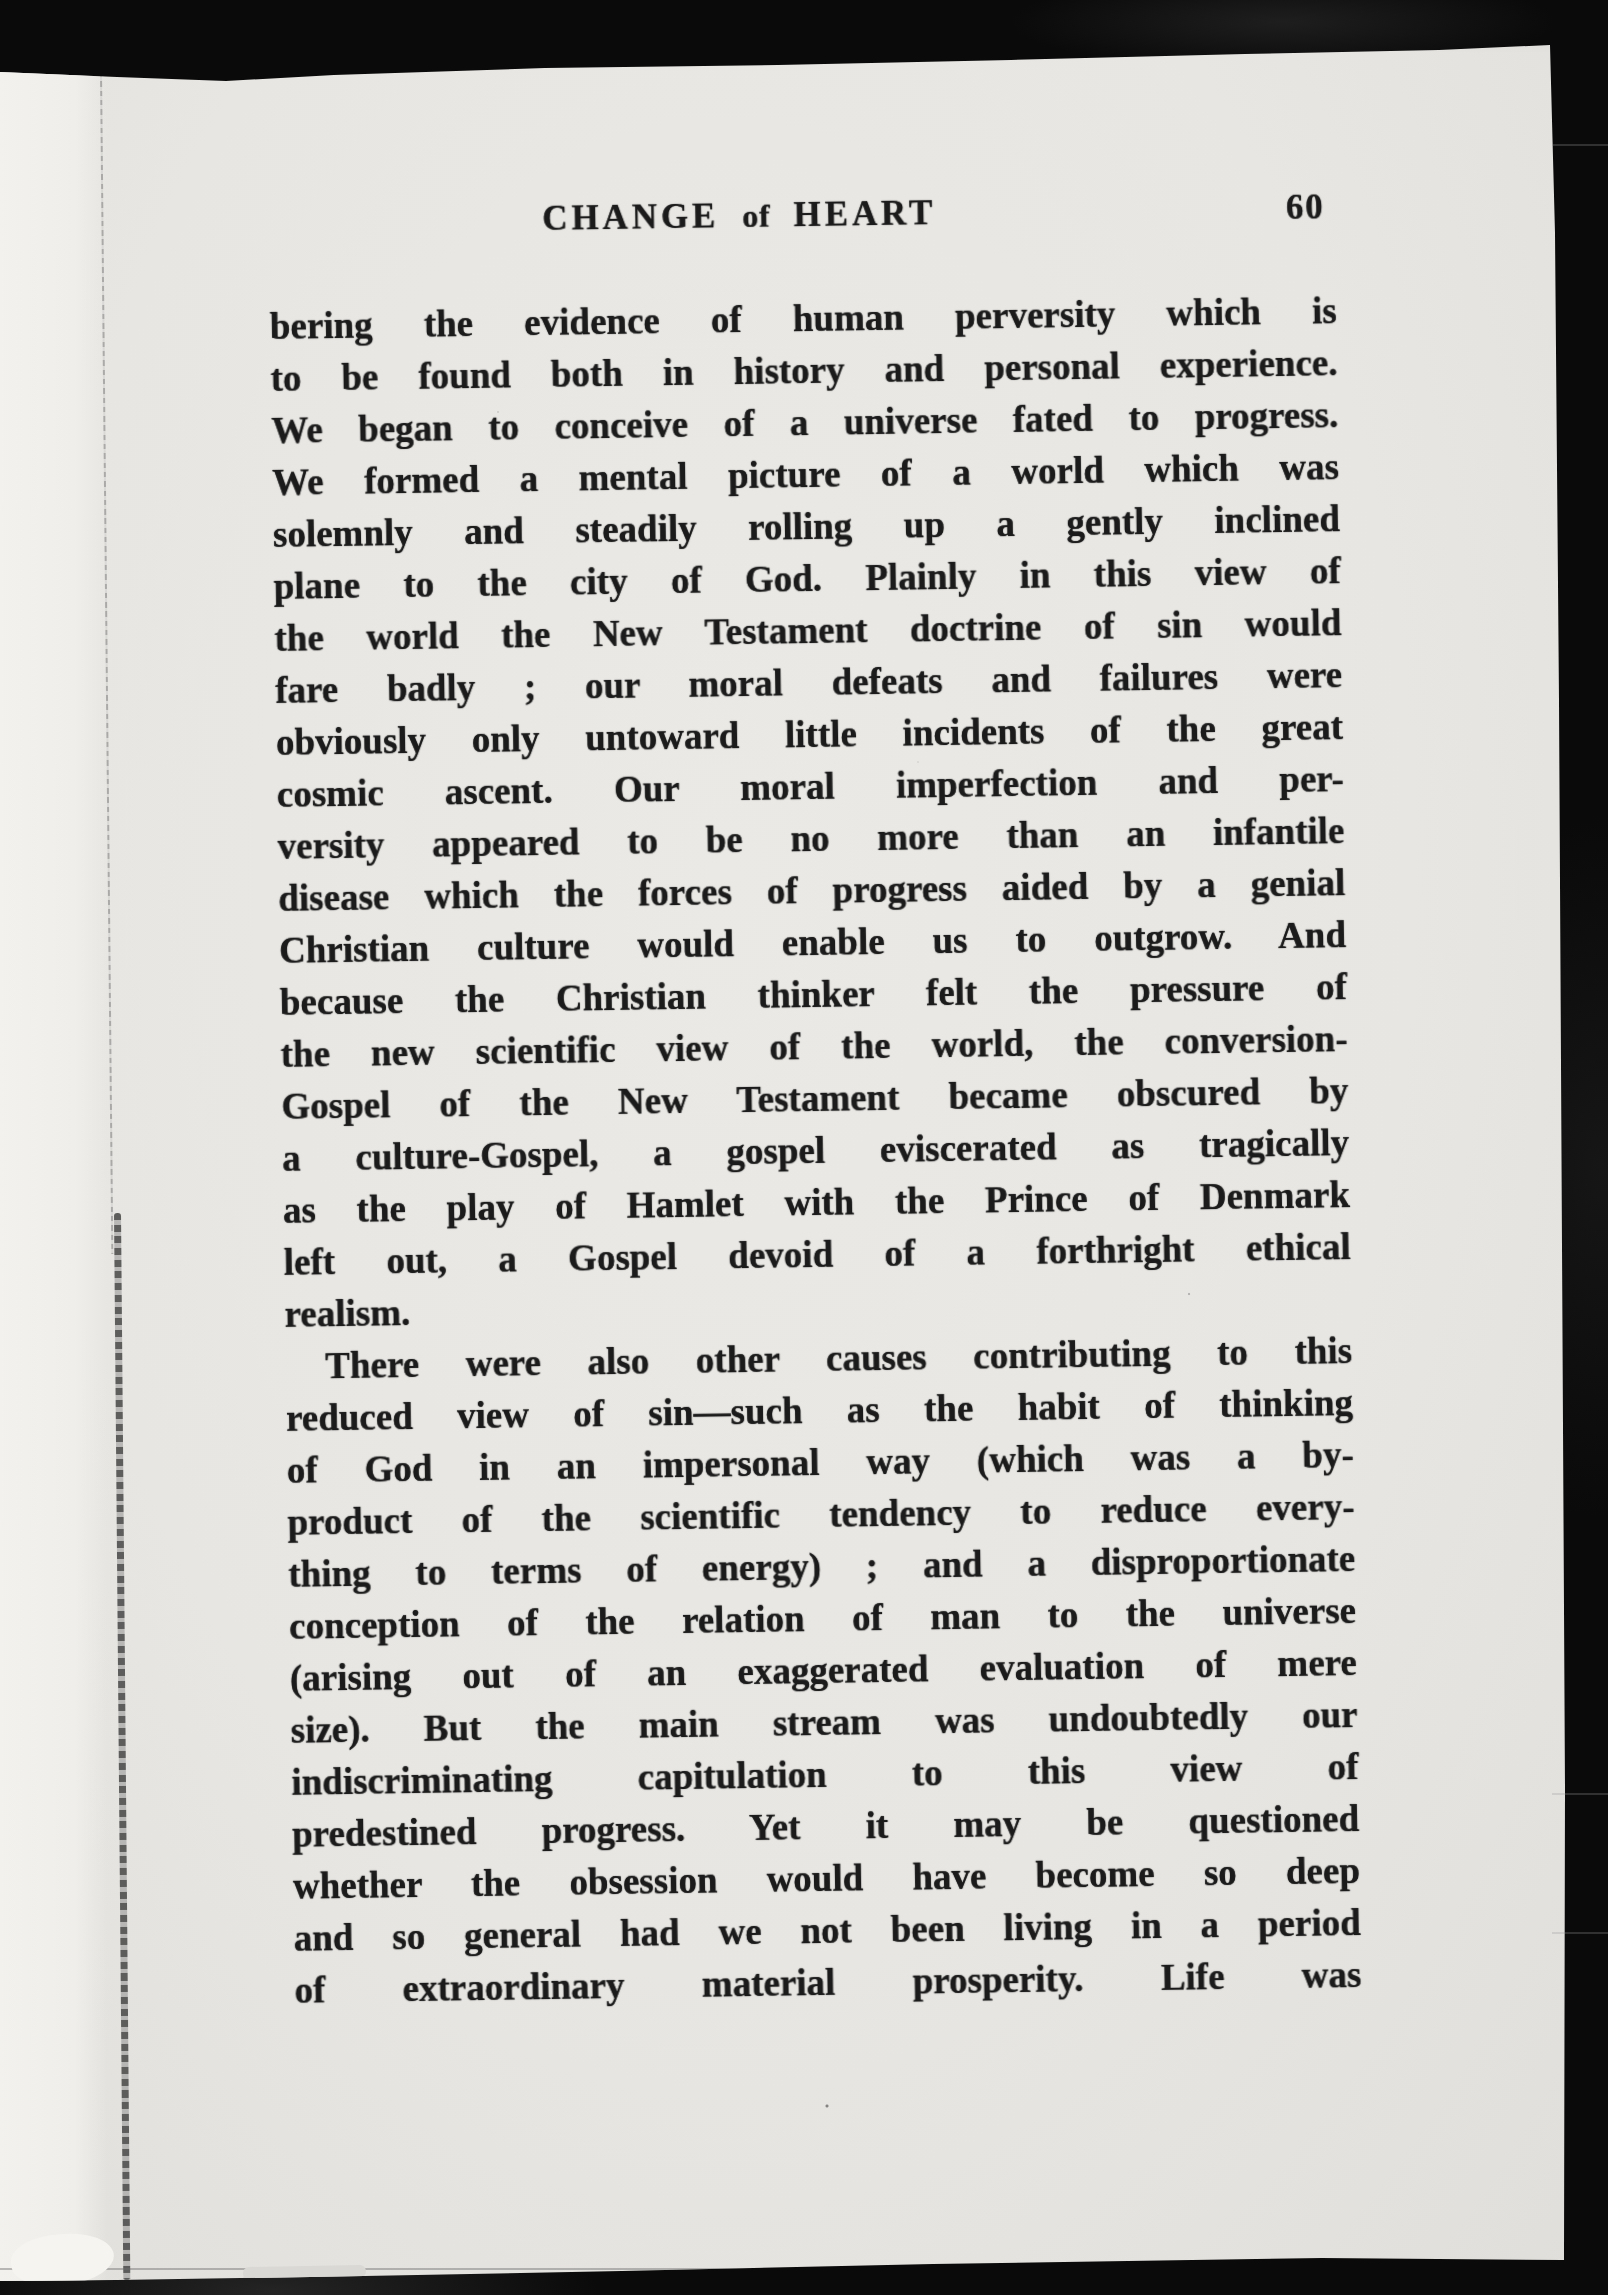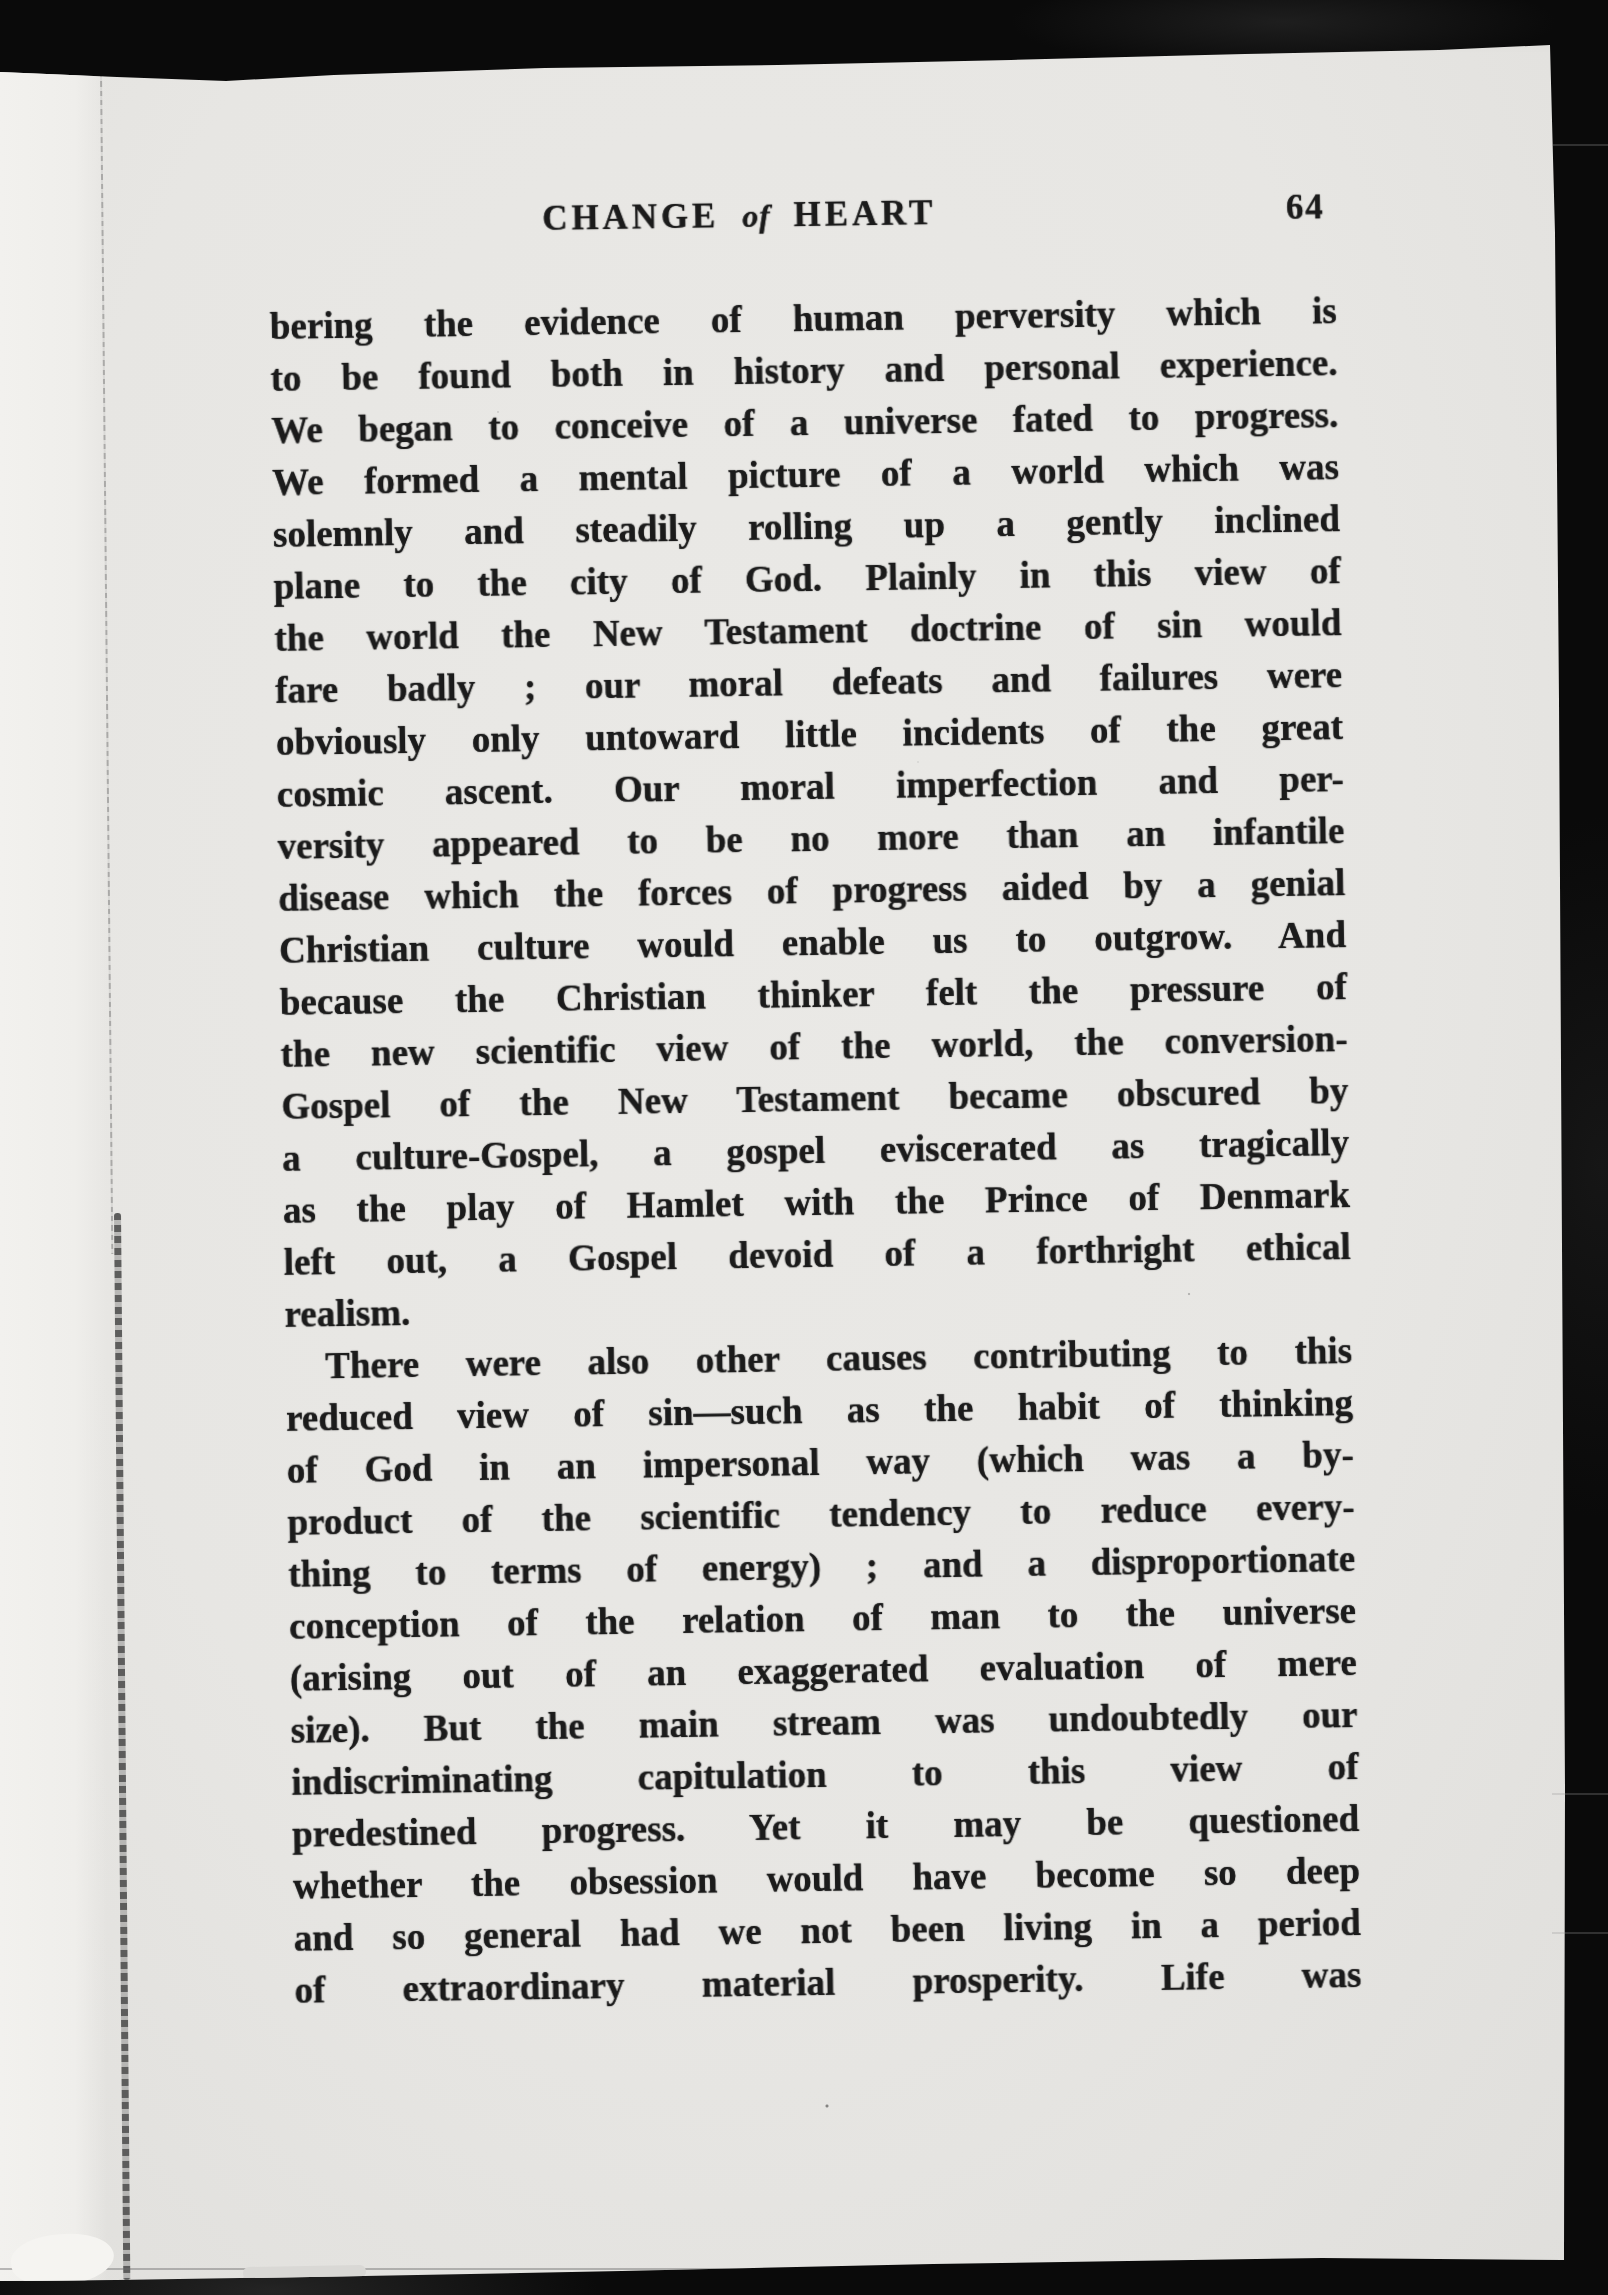--- a/index.html
+++ b/index.html
@@ -85,21 +85,21 @@
   .running-head{
     position:relative;height:44px;margin-bottom:56px;
     font-weight:700;font-size:35px;line-height:44px;
   }
   .head-title{
     position:absolute;left:274px;top:0;
     letter-spacing:3.9px;white-space:nowrap;
   }
   .head-word{display:inline-block;}
   .head-word.gap{margin-right:23px;}
-  .head-of{font-style:italic;font-size:32px;letter-spacing:0.8px;}
+  .head-of{font-size:32px;letter-spacing:0.8px;}
   .head-page-number{position:absolute;right:11px;top:0;letter-spacing:1.6px;}
   .body-lines{width:100%;}
   .line{
     height:52px;line-height:52px;
     font-size:37px;font-weight:700;
     text-align:justify;text-align-last:justify;
     white-space:normal;
   }
   .line.para-end{text-align-last:left;}
   .line.para-start{padding-left:40px;box-sizing:border-box;}
@@ -115,21 +115,21 @@
     <div class="gutter-thick"></div>
     <div class="scan-line"></div>
     <div class="corner-patch"></div>
     <div class="bottom-streak"></div>
 
     <div class="text-block">
       <div class="running-head">
         <span class="head-title">
           <span class="head-word gap">CHANGE</span><span class="head-word head-of gap">of</span><span class="head-word">HEART</span>
         </span>
-        <span class="head-page-number">64</span>
+        <span class="head-page-number">60</span>
       </div>
       <div class="body-lines">
           <div class="line">bering the evidence of human perversity which is</div>
           <div class="line">to be found both in history and personal experience.</div>
           <div class="line">We began to conceive of a universe fated to progress.</div>
           <div class="line">We formed a mental picture of a world which was</div>
           <div class="line">solemnly and steadily rolling up a gently inclined</div>
           <div class="line">plane to the city of God. Plainly in this view of</div>
           <div class="line">the world the New Testament doctrine of sin would</div>
           <div class="line">fare badly ; our moral defeats and failures were</div>

